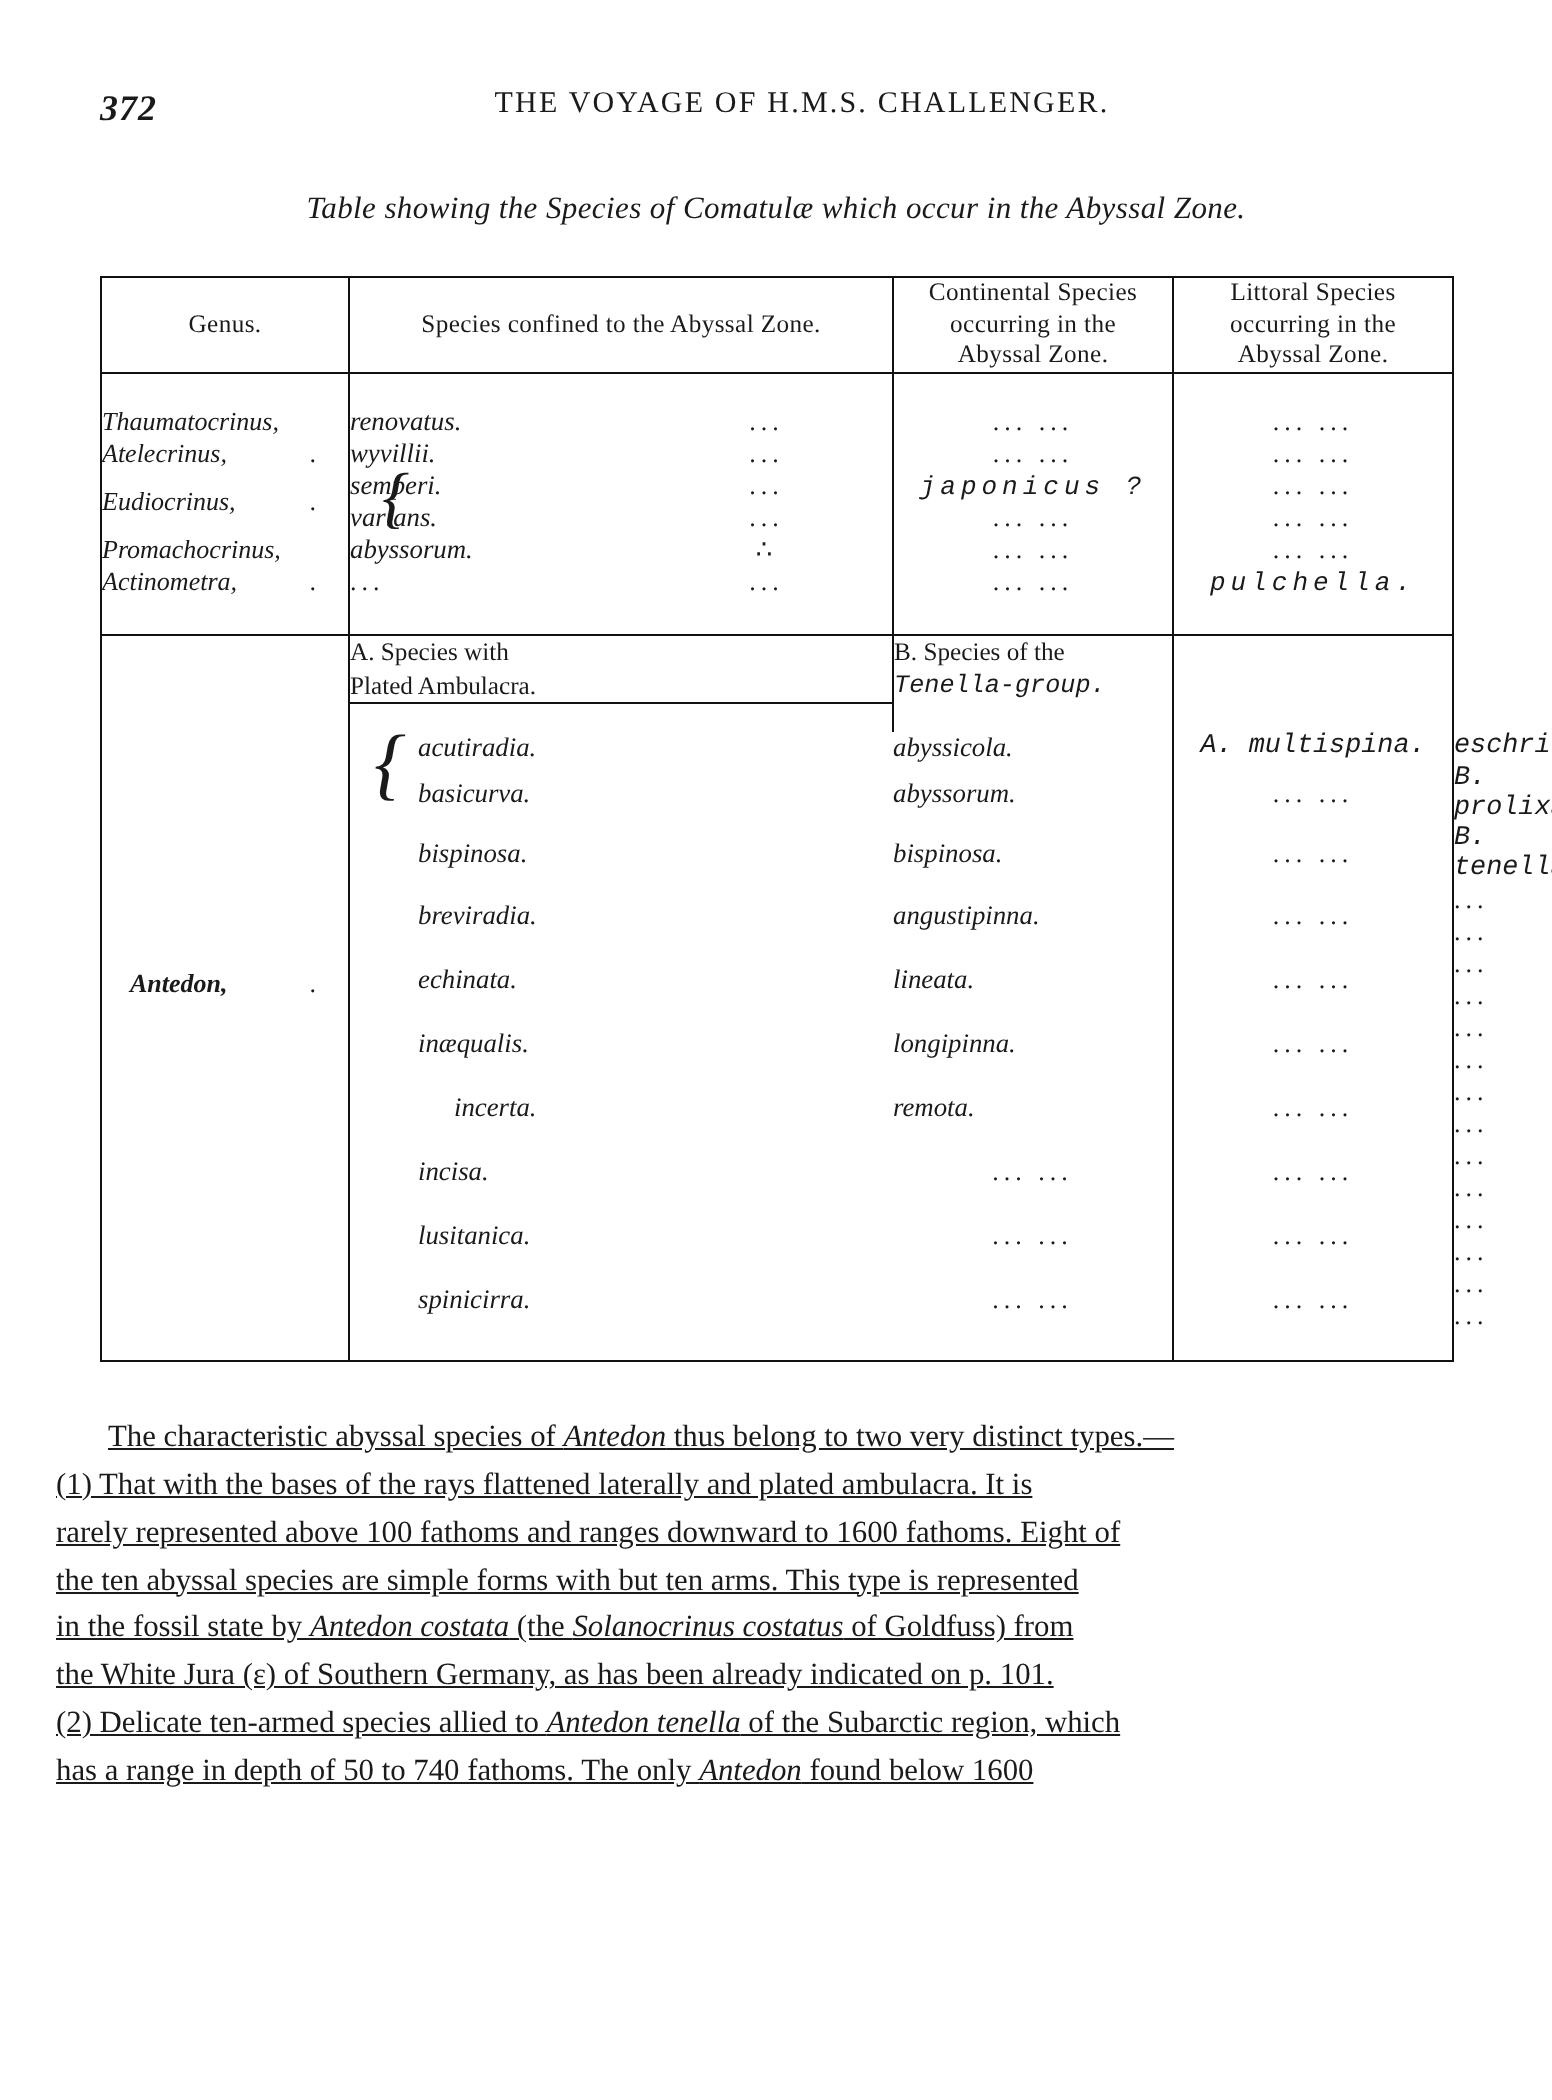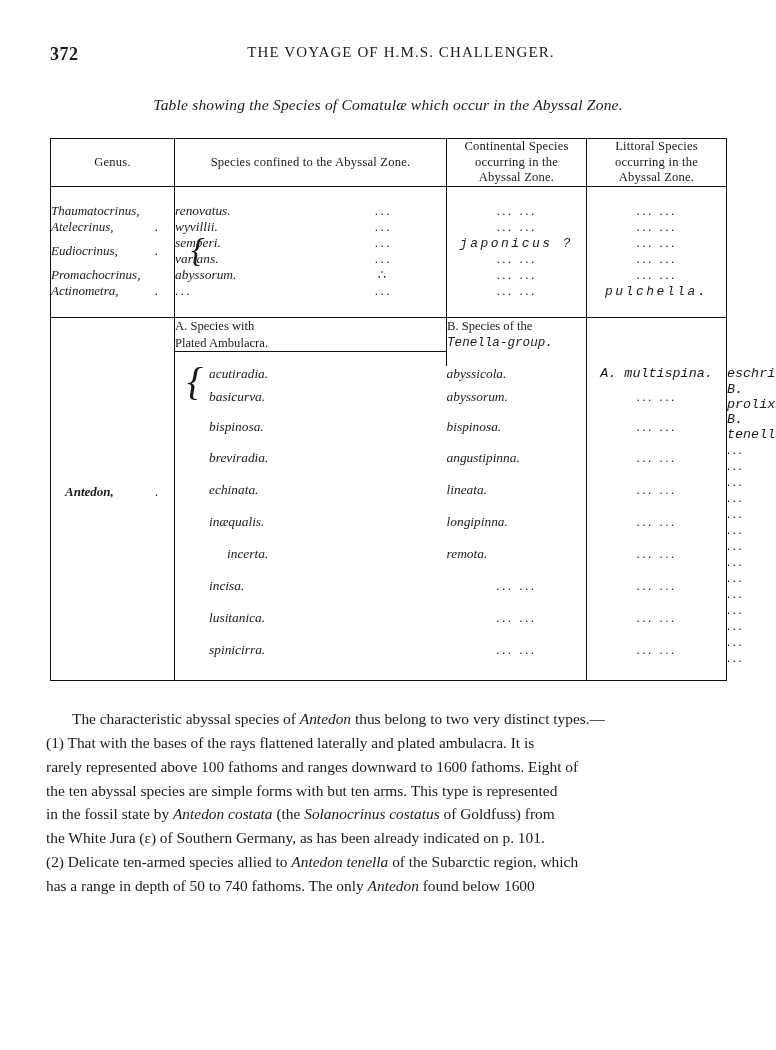--- a/index.html
+++ b/index.html
@@ -28,20 +28,21 @@
     margin: 44px 0 0 0;
     height: 24px;
   }
   .folio {
     position: absolute;
     left: 50px;
     top: 0;
     font-size: 18px;
     font-weight: bold;
     letter-spacing: 0.5px;
+    font-style: italic;
   }
   .running-head {
     position: absolute;
     left: 0;
     right: 0;
     top: 0;
     text-align: center;
     font-size: 15px;
     letter-spacing: 1.1px;
     padding-left: 26px;
@@ -131,25 +132,26 @@
     padding: 12px 8px;
   }
   .brace {
     position: absolute;
     font-size: 34px;
     line-height: 1;
     font-family: "Liberation Serif", serif;
   }
   
   .body-text {
-    margin: 26px 50px 0 46px;
+    margin: 26px 50px 0 28px;
     font-size: 15.4px;
     line-height: 1.55;
     text-align: justify;
     text-justify: inter-word;
+    text-decoration: underline;
   }
   .body-text .indent { display: inline-block; width: 26px; }
   .it { font-style: italic; }
 </style>
 </head>
 <body>
 
 <div class="page">
 
   <div class="page-header">

